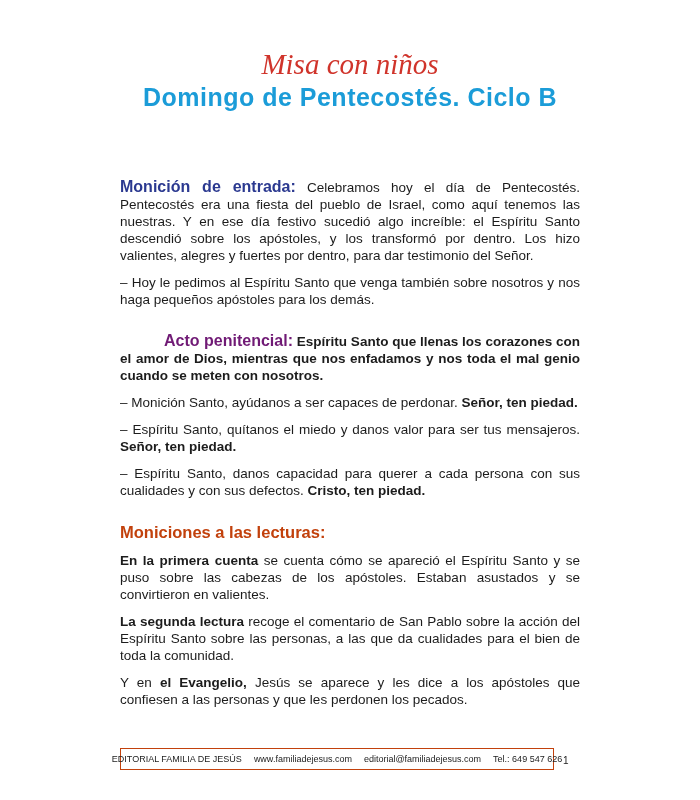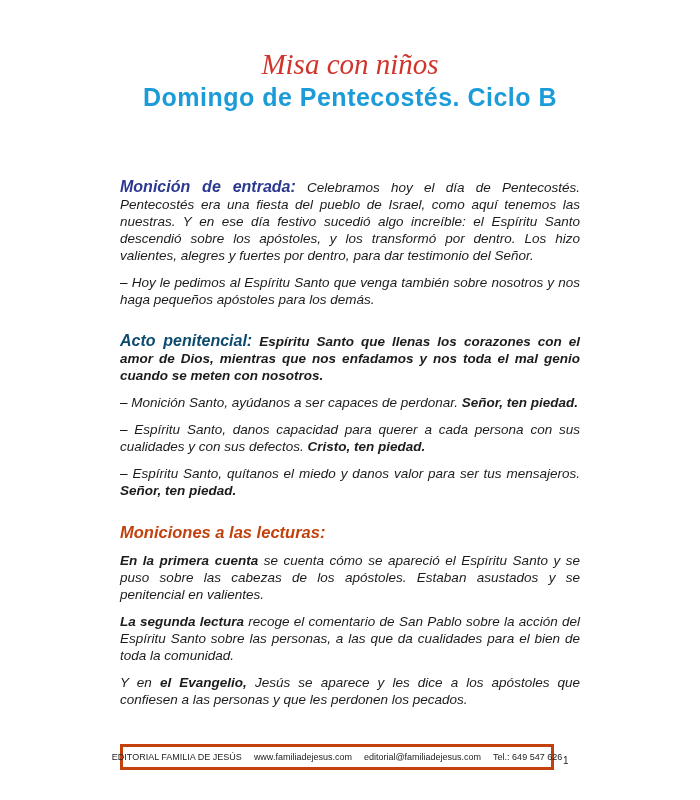--- a/index.html
+++ b/index.html
@@ -24,21 +24,20 @@
   }
   .subtitle {
     margin: 4px 0 0 0;
     font-size: 25px;
     font-weight: bold;
     letter-spacing: 0.5px;
     line-height: 25px;
   }
   .content {
     margin: 68px 120px 0 120px;
-    font-style: italic;
   }
   .section { margin: 0 0 24px 0; }
   .para {
     margin: 0 0 10px 0;
     font-size: 13.5px;
     line-height: 17px;
     text-align: justify;
   }
   .para:last-child { margin-bottom: 0; }
   .para b { font-weight: bold; }
@@ -51,21 +50,21 @@
     font-weight: bold;
     font-size: 16.5px;
     margin: 0 0 10px 0;
   }
   .footer-bar {
     position: absolute;
     left: 120px;
     bottom: 30px;
     width: 434px;
     box-sizing: border-box;
-    border: 3px solid #c2410c;
+    border: 1px solid #c2410c;
     padding: 5px 8px;
     display: flex;
     align-items: center;
     justify-content: center;
     gap: 12px;
     font-size: 9px;
     white-space: nowrap;
     color: #222222;
   }
   .page-number {
@@ -90,30 +89,30 @@
 
     <div class="section">
       <p class="para">
         <span class="heading-inline" style="color:#2b3990;">Monición de entrada:</span><span><span> Celebramos hoy el día de Pentecostés. Pentecostés era una fiesta del pueblo de Israel, como aquí tenemos las nuestras. Y en ese día festivo sucedió algo increíble: el Espíritu Santo descendió sobre los apóstoles, y los transformó por dentro. Los hizo valientes, alegres y fuertes por dentro, para dar testimonio del Señor.</span></span>
       </p>
       <p class="para"><span>– Hoy le pedimos al Espíritu Santo que venga también sobre nosotros y nos haga pequeños apóstoles para los demás.</span></p>
     </div>
 
     <div class="section">
       <p class="para">
-        <span class="heading-inline" style="color:#0c4a6e;">Acto penitencial:</span><span><b> Espíritu Santo que llenas los corazones con el amor de Dios, mientras que nos enfadamos y nos toda el mal genio cuando se meten con nosotros.</b></span>
+        <span class="heading-inline" style="color:#701a75;margin-left:44px;">Acto penitencial:</span><span><b> Espíritu Santo que llenas los corazones con el amor de Dios, mientras que nos enfadamos y nos toda el mal genio cuando se meten con nosotros.</b></span>
       </p>
       <p class="para"><span>– Monición Santo, ayúdanos a ser capaces de perdonar. </span><b>Señor, ten piedad.</b></p>
+      <p class="para"><span>– Espíritu Santo, quítanos el miedo y danos valor para ser tus mensajeros. </span><b>Señor, ten piedad.</b></p>
       <p class="para"><span>– Espíritu Santo, danos capacidad para querer a cada persona con sus cualidades y con sus defectos. </span><b>Cristo, ten piedad.</b></p>
-      <p class="para"><span>– Espíritu Santo, quítanos el miedo y danos valor para ser tus mensajeros. </span><b>Señor, ten piedad.</b></p>
     </div>
 
     <div class="section">
       <span class="heading-block" style="color:#c2410c;">Moniciones a las lecturas:</span>
-      <p class="para"><b>En la primera cuenta</b><span> se cuenta cómo se apareció el Espíritu Santo y se puso sobre las cabezas de los apóstoles. Estaban asustados y se penitencial en valientes.</span></p>
+      <p class="para"><b>En la primera cuenta</b><span> se cuenta cómo se apareció el Espíritu Santo y se puso sobre las cabezas de los apóstoles. Estaban asustados y se convirtieron en valientes.</span></p>
       <p class="para"><b>La segunda lectura</b><span> recoge el comentario de San Pablo sobre la acción del Espíritu Santo sobre las personas, a las que da cualidades para el bien de toda la comunidad.</span></p>
       <p class="para"><span>Y en </span><b>el Evangelio,</b><span> Jesús se aparece y les dice a los apóstoles que confiesen a las personas y que les perdonen los pecados.</span></p>
     </div>
 
   </div>
 
   <div class="footer-bar">
     <span>EDITORIAL FAMILIA DE JESÚS</span>
     <span>www.familiadejesus.com</span>
     <span>editorial@familiadejesus.com</span>

